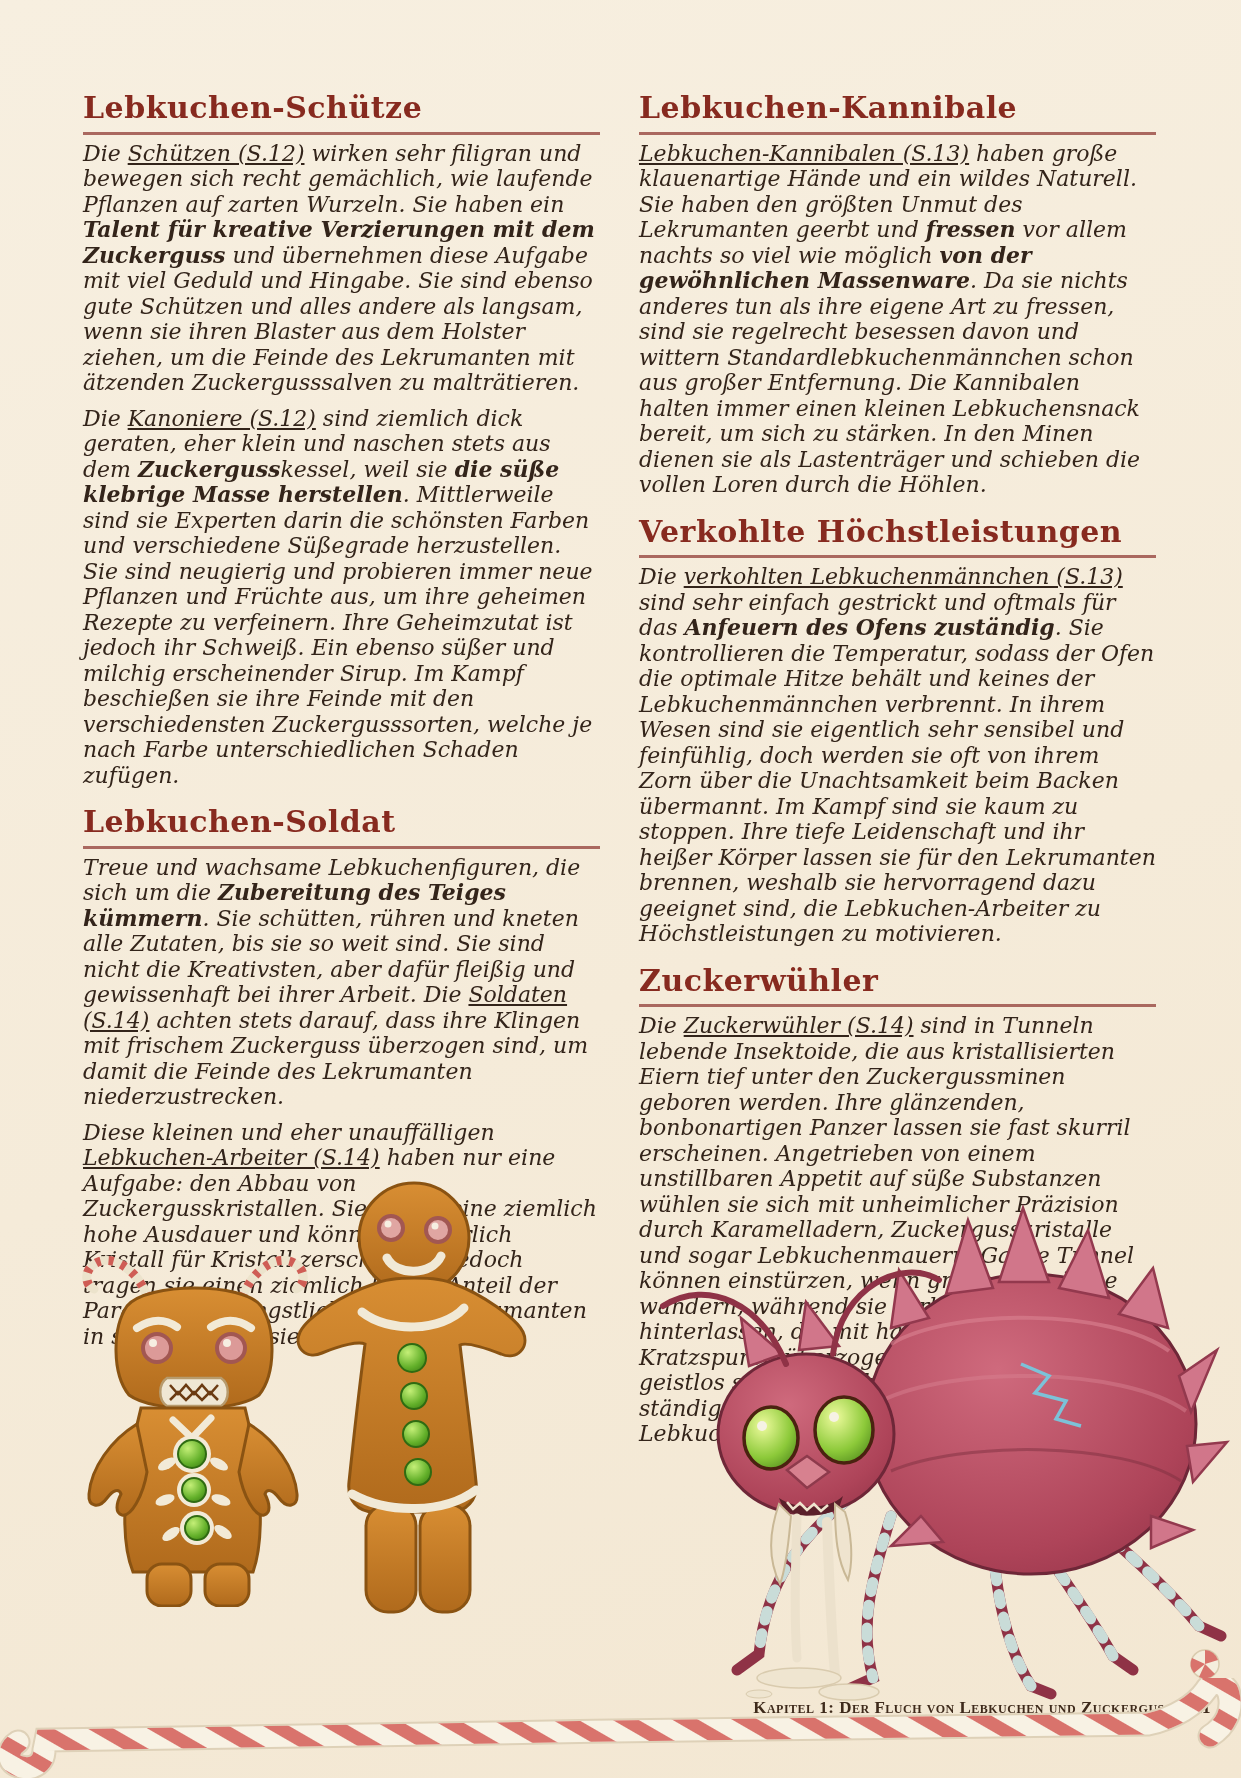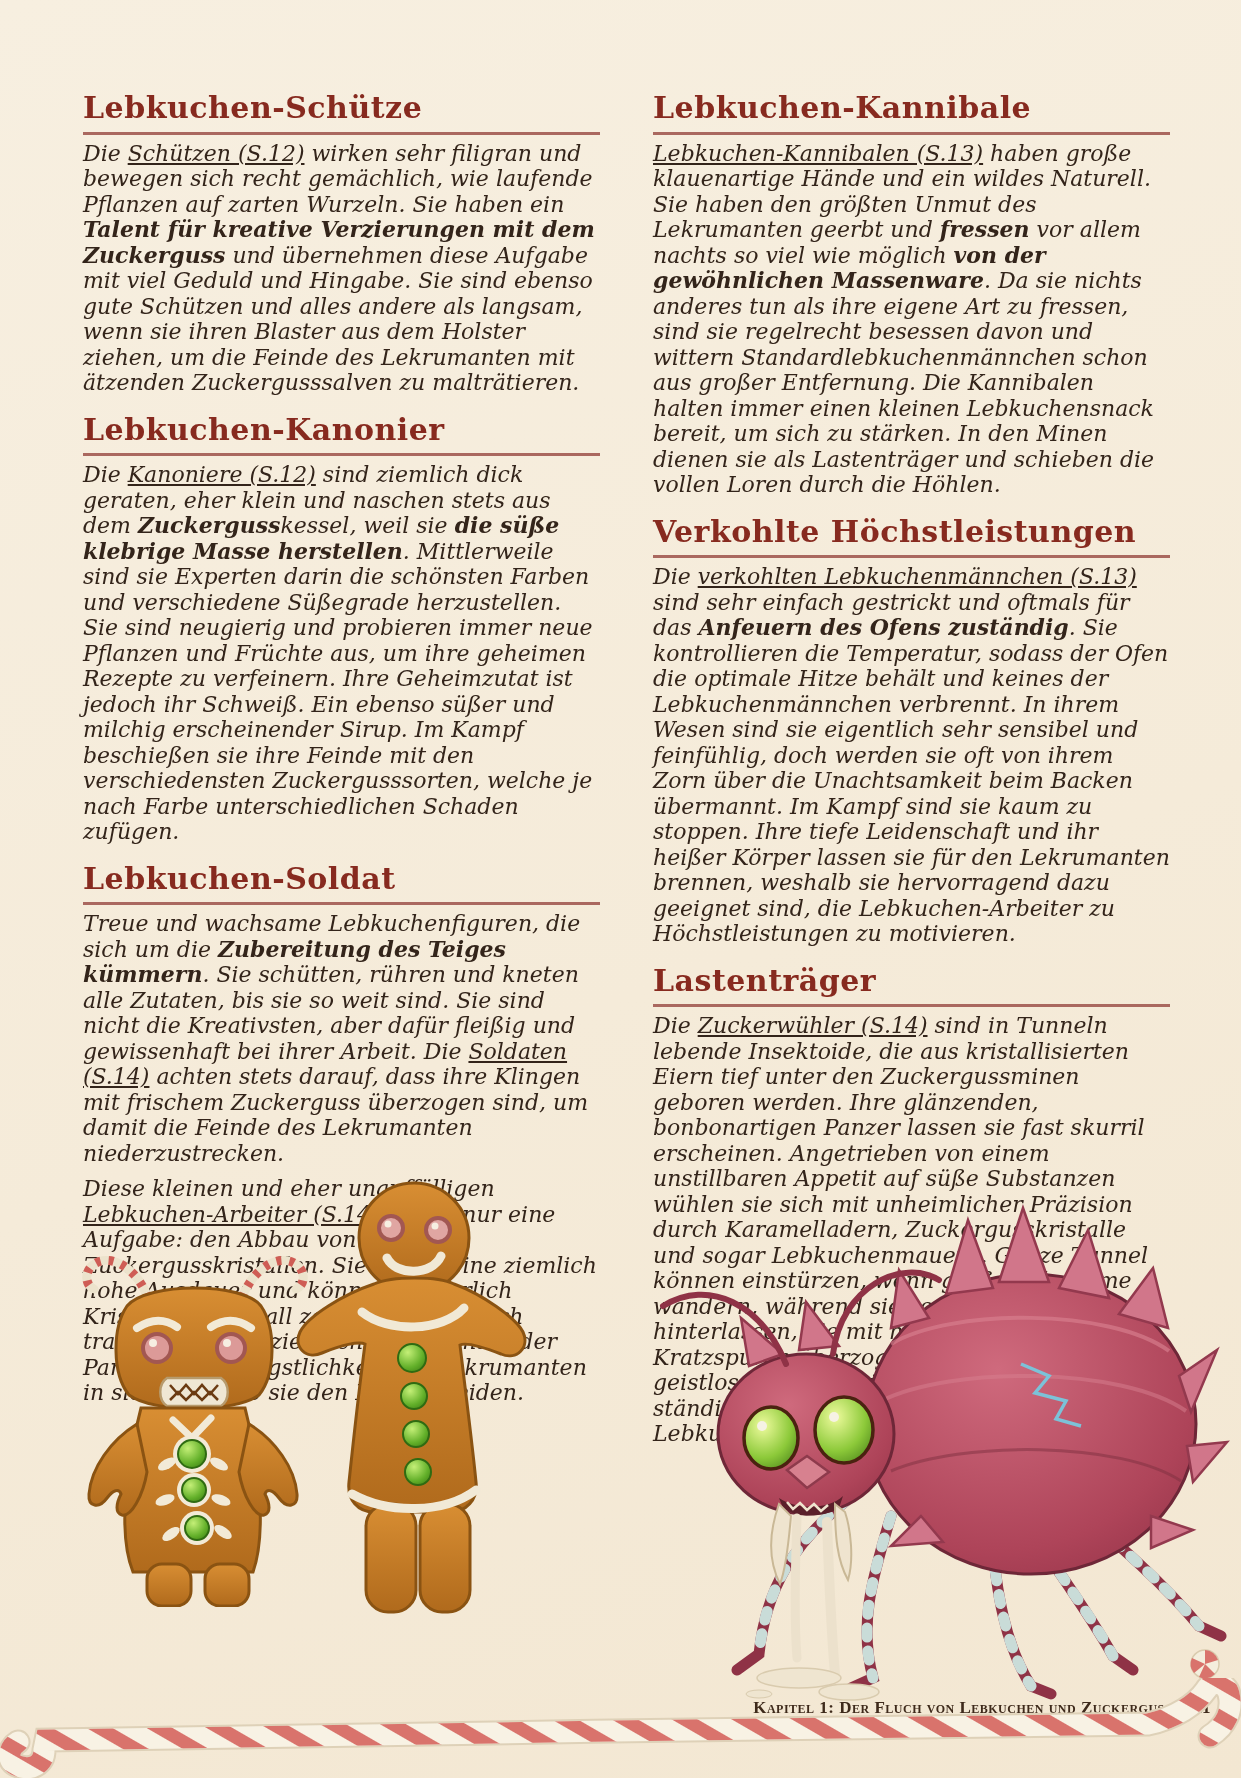--- a/index.html
+++ b/index.html
@@ -3,21 +3,21 @@
 <meta charset="utf-8">
 <style>
   html,body{margin:0;padding:0;}
   .page{
     position:relative; width:1241px; height:1778px; overflow:hidden;
     background:linear-gradient(160deg,#f7efe0 0%, #f5ebd9 55%, #f3e7d2 100%);
     font-family:"DejaVu Serif", serif; color:#33241a;
   }
   .col{position:absolute; top:92px; width:517px;}
   .col-left{left:83px;}
-  .col-right{left:653px;}
+  .col-right{left:639px;}
   .hd{
     font-family:"DejaVu Serif", serif;
     font-size:30px; font-weight:bold; letter-spacing:0.5px;
     color:#872a1f; margin:18px 0 6px 0; padding-bottom:8px;
     border-bottom:3px solid #aa685f; line-height:1.05;
   }
   .col section:first-child .hd{margin-top:0;}
   .para{
     font-size:22px; line-height:25.5px; margin:6px 0 10px 0;
     text-align:left; hyphens:auto; overflow-wrap:break-word;font-style:italic;
@@ -36,21 +36,20 @@
 <body>
 
 <div class="page">
 
   <div class="col col-left">
     <section>
       <h2 class="hd">Lebkuchen-Schütze</h2>
       <p class="para"><span class="">Die </span><span class="u">Schützen (S.12)</span><span class=""> wirken sehr filigran und bewegen sich recht gemächlich, wie laufende Pflanzen auf zarten Wurzeln. Sie haben ein </span><span class="b ">Talent für kreative Verzierungen mit dem Zuckerguss</span><span class=""> und übernehmen diese Aufgabe mit viel Geduld und Hingabe. Sie sind ebenso gute Schützen und alles andere als langsam, wenn sie ihren Blaster aus dem Holster ziehen, um die Feinde des Lekrumanten mit ätzenden Zuckergusssalven zu malträtieren.</span></p>
     </section>
     <section>
-      <h2 class="hd">Lebkuchen-Kanonier</h2>
       <p class="para"><span class="">Die </span><span class="u">Kanoniere (S.12)</span><span class=""> sind ziemlich dick geraten, eher klein und naschen stets aus dem </span><span class="b ">Zuckerguss</span><span class="">kessel, weil sie </span><span class="b ">die süße klebrige Masse herstellen</span><span class="">. Mittlerweile sind sie Experten darin die schönsten Farben und verschiedene Süßegrade herzustellen. Sie sind neugierig und probieren immer neue Pflanzen und Früchte aus, um ihre geheimen Rezepte zu verfeinern. Ihre Geheimzutat ist jedoch ihr Schweiß. Ein ebenso süßer und milchig erscheinender Sirup. Im Kampf beschießen sie ihre Feinde mit den verschiedensten Zuckergusssorten, welche je nach Farbe unterschiedlichen Schaden zufügen.</span></p>
     </section>
     <section>
       <h2 class="hd">Lebkuchen-Soldat</h2>
       <p class="para"><span class="">Treue und wachsame Lebkuchenfiguren, die sich um die </span><span class="b ">Zubereitung des Teiges kümmern</span><span class="">. Sie schütten, rühren und kneten alle Zutaten, bis sie so weit sind. Sie sind nicht die Kreativsten, aber dafür fleißig und gewissenhaft bei ihrer Arbeit. Die </span><span class="u">Soldaten (S.14)</span><span class=""> achten stets darauf, dass ihre Klingen mit frischem Zuckerguss überzogen sind, um damit die Feinde des Lekrumanten niederzustrecken.</span></p>
     </section>
     <section>
       <p class="para"><span class="">Diese kleinen und eher unauffälligen </span><span class="u">Lebkuchen-Arbeiter (S.14)</span><span class=""> haben nur eine Aufgabe: den Abbau von Zuckergusskristallen. Sie haben eine ziemlich hohe Ausdauer und können beharrlich Kristall für Kristall zerschlagen. Jedoch tragen sie einen ziemlich hohen Anteil der Paranoia und Ängstlichkeit des Lekrumanten in sich, weshalb sie den Kampf meiden.</span></p>
     </section>
   </div>
@@ -58,21 +57,21 @@
   <div class="col col-right">
     <section>
       <h2 class="hd">Lebkuchen-Kannibale</h2>
       <p class="para"><span class="u">Lebkuchen-Kannibalen (S.13)</span><span class=""> haben große klauenartige Hände und ein wildes Naturell. Sie haben den größten Unmut des Lekrumanten geerbt und </span><span class="b ">fressen</span><span class=""> vor allem nachts so viel wie möglich </span><span class="b ">von der gewöhnlichen Massenware</span><span class="">. Da sie nichts anderes tun als ihre eigene Art zu fressen, sind sie regelrecht besessen davon und wittern Standardlebkuchenmännchen schon aus großer Entfernung. Die Kannibalen halten immer einen kleinen Lebkuchensnack bereit, um sich zu stärken. In den Minen dienen sie als Lastenträger und schieben die vollen Loren durch die Höhlen.</span></p>
     </section>
     <section>
       <h2 class="hd">Verkohlte Höchstleistungen</h2>
       <p class="para"><span class="">Die </span><span class="u">verkohlten Lebkuchenmännchen (S.13)</span><span class=""> sind sehr einfach gestrickt und oftmals für das </span><span class="b ">Anfeuern des Ofens zuständig</span><span class="">. Sie kontrollieren die Temperatur, sodass der Ofen die optimale Hitze behält und keines der Lebkuchenmännchen verbrennt. In ihrem Wesen sind sie eigentlich sehr sensibel und feinfühlig, doch werden sie oft von ihrem Zorn über die Unachtsamkeit beim Backen übermannt. Im Kampf sind sie kaum zu stoppen. Ihre tiefe Leidenschaft und ihr heißer Körper lassen sie für den Lekrumanten brennen, weshalb sie hervorragend dazu geeignet sind, die Lebkuchen-Arbeiter zu Höchstleistungen zu motivieren.</span></p>
     </section>
     <section>
-      <h2 class="hd">Lastenträger</h2>
+      <h2 class="hd">Zuckerwühler</h2>
       <p class="para"><span class="">Die </span><span class="u">Zuckerwühler (S.14)</span><span class=""> sind in Tunneln lebende Insektoide, die aus kristallisierten Eiern tief unter den Zuckergussminen geboren werden. Ihre glänzenden, bonbonartigen Panzer lassen sie fast skurril erscheinen. Angetrieben von einem unstillbaren Appetit auf süße Substanzen wühlen sie sich mit unheimlicher Präzision durch Karamelladern, Zuckergusskristalle und sogar Lebkuchenmauern. Ganze Tunnel können einstürzen, wenn große Schwärme wandern, während sie zerklüftete Kavernen hinterlassen, die mit hartem Sirup und Kratzspuren überzogen sind. Obwohl sie geistlos sind, stellt ihre Anwesenheit eine ständige Bedrohung für die Lebkuchenarbeiter dar.</span></p>
     </section>
   </div>
 
   <svg class="illus" style="left:55px; top:1232px;" width="280" height="375" viewBox="0 0 280 375">
     <defs>
       <linearGradient id="gb1" x1="0" y1="0" x2="0" y2="1">
         <stop offset="0" stop-color="#d88e33"></stop>
           <stop offset="1" stop-color="#b06a1c"></stop>
       </linearGradient>

